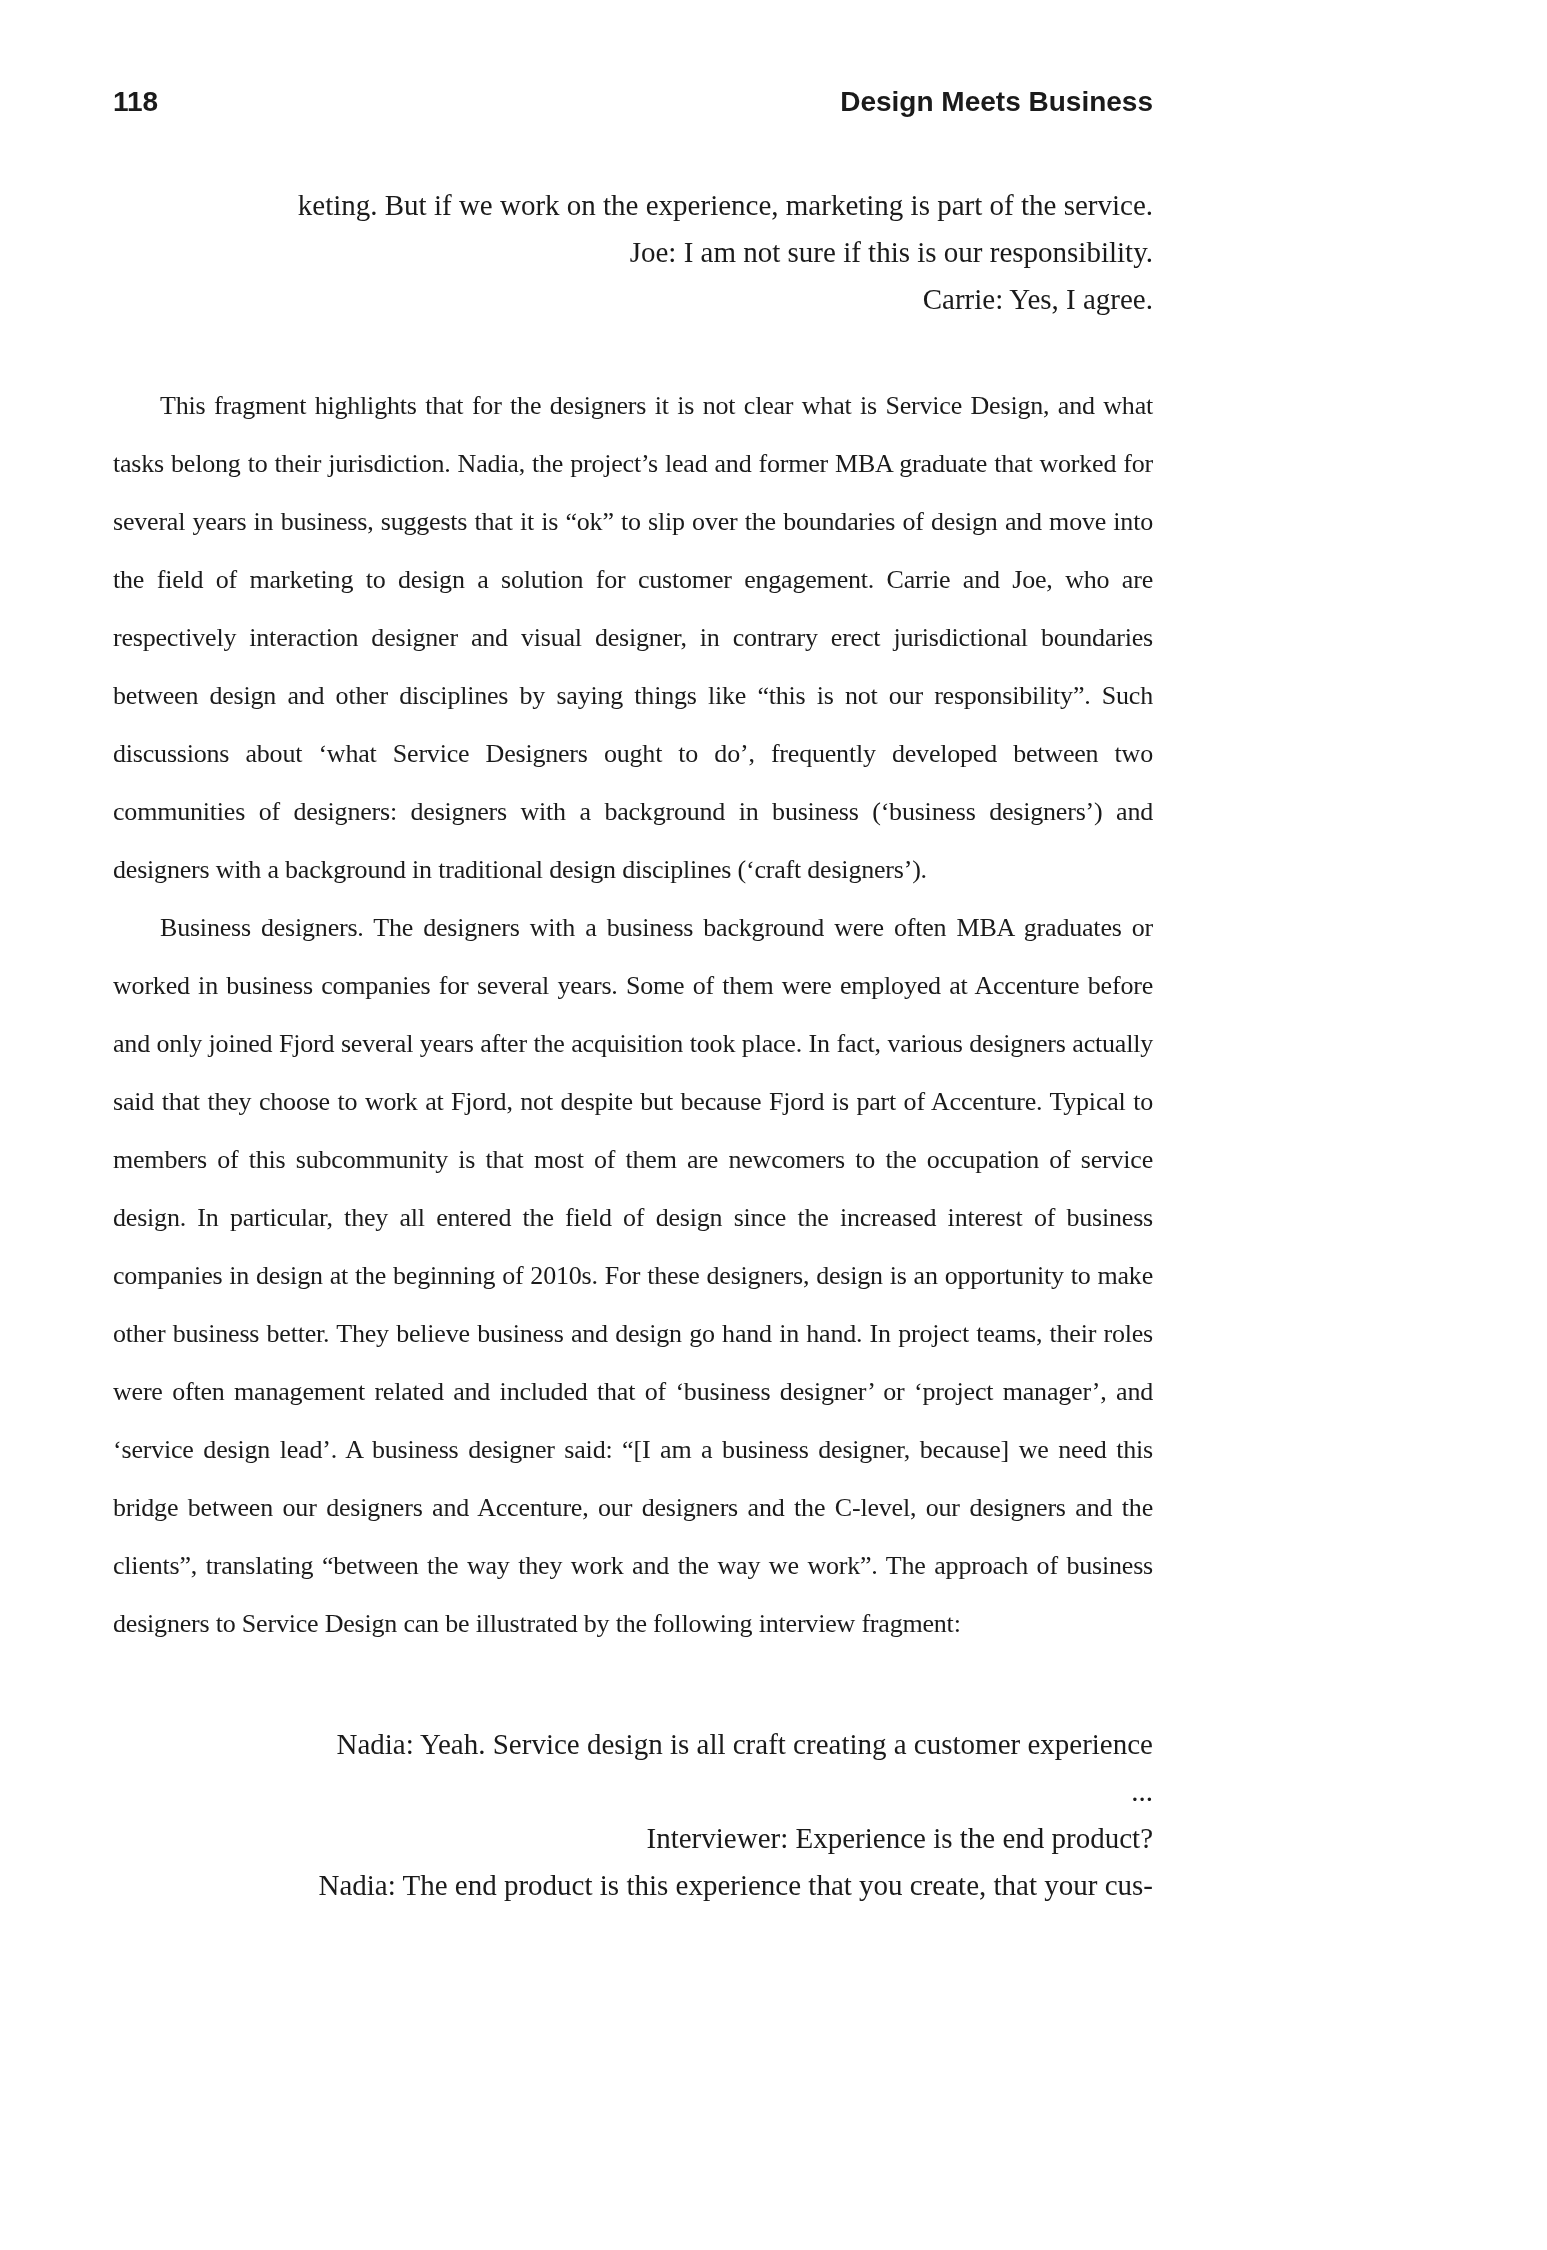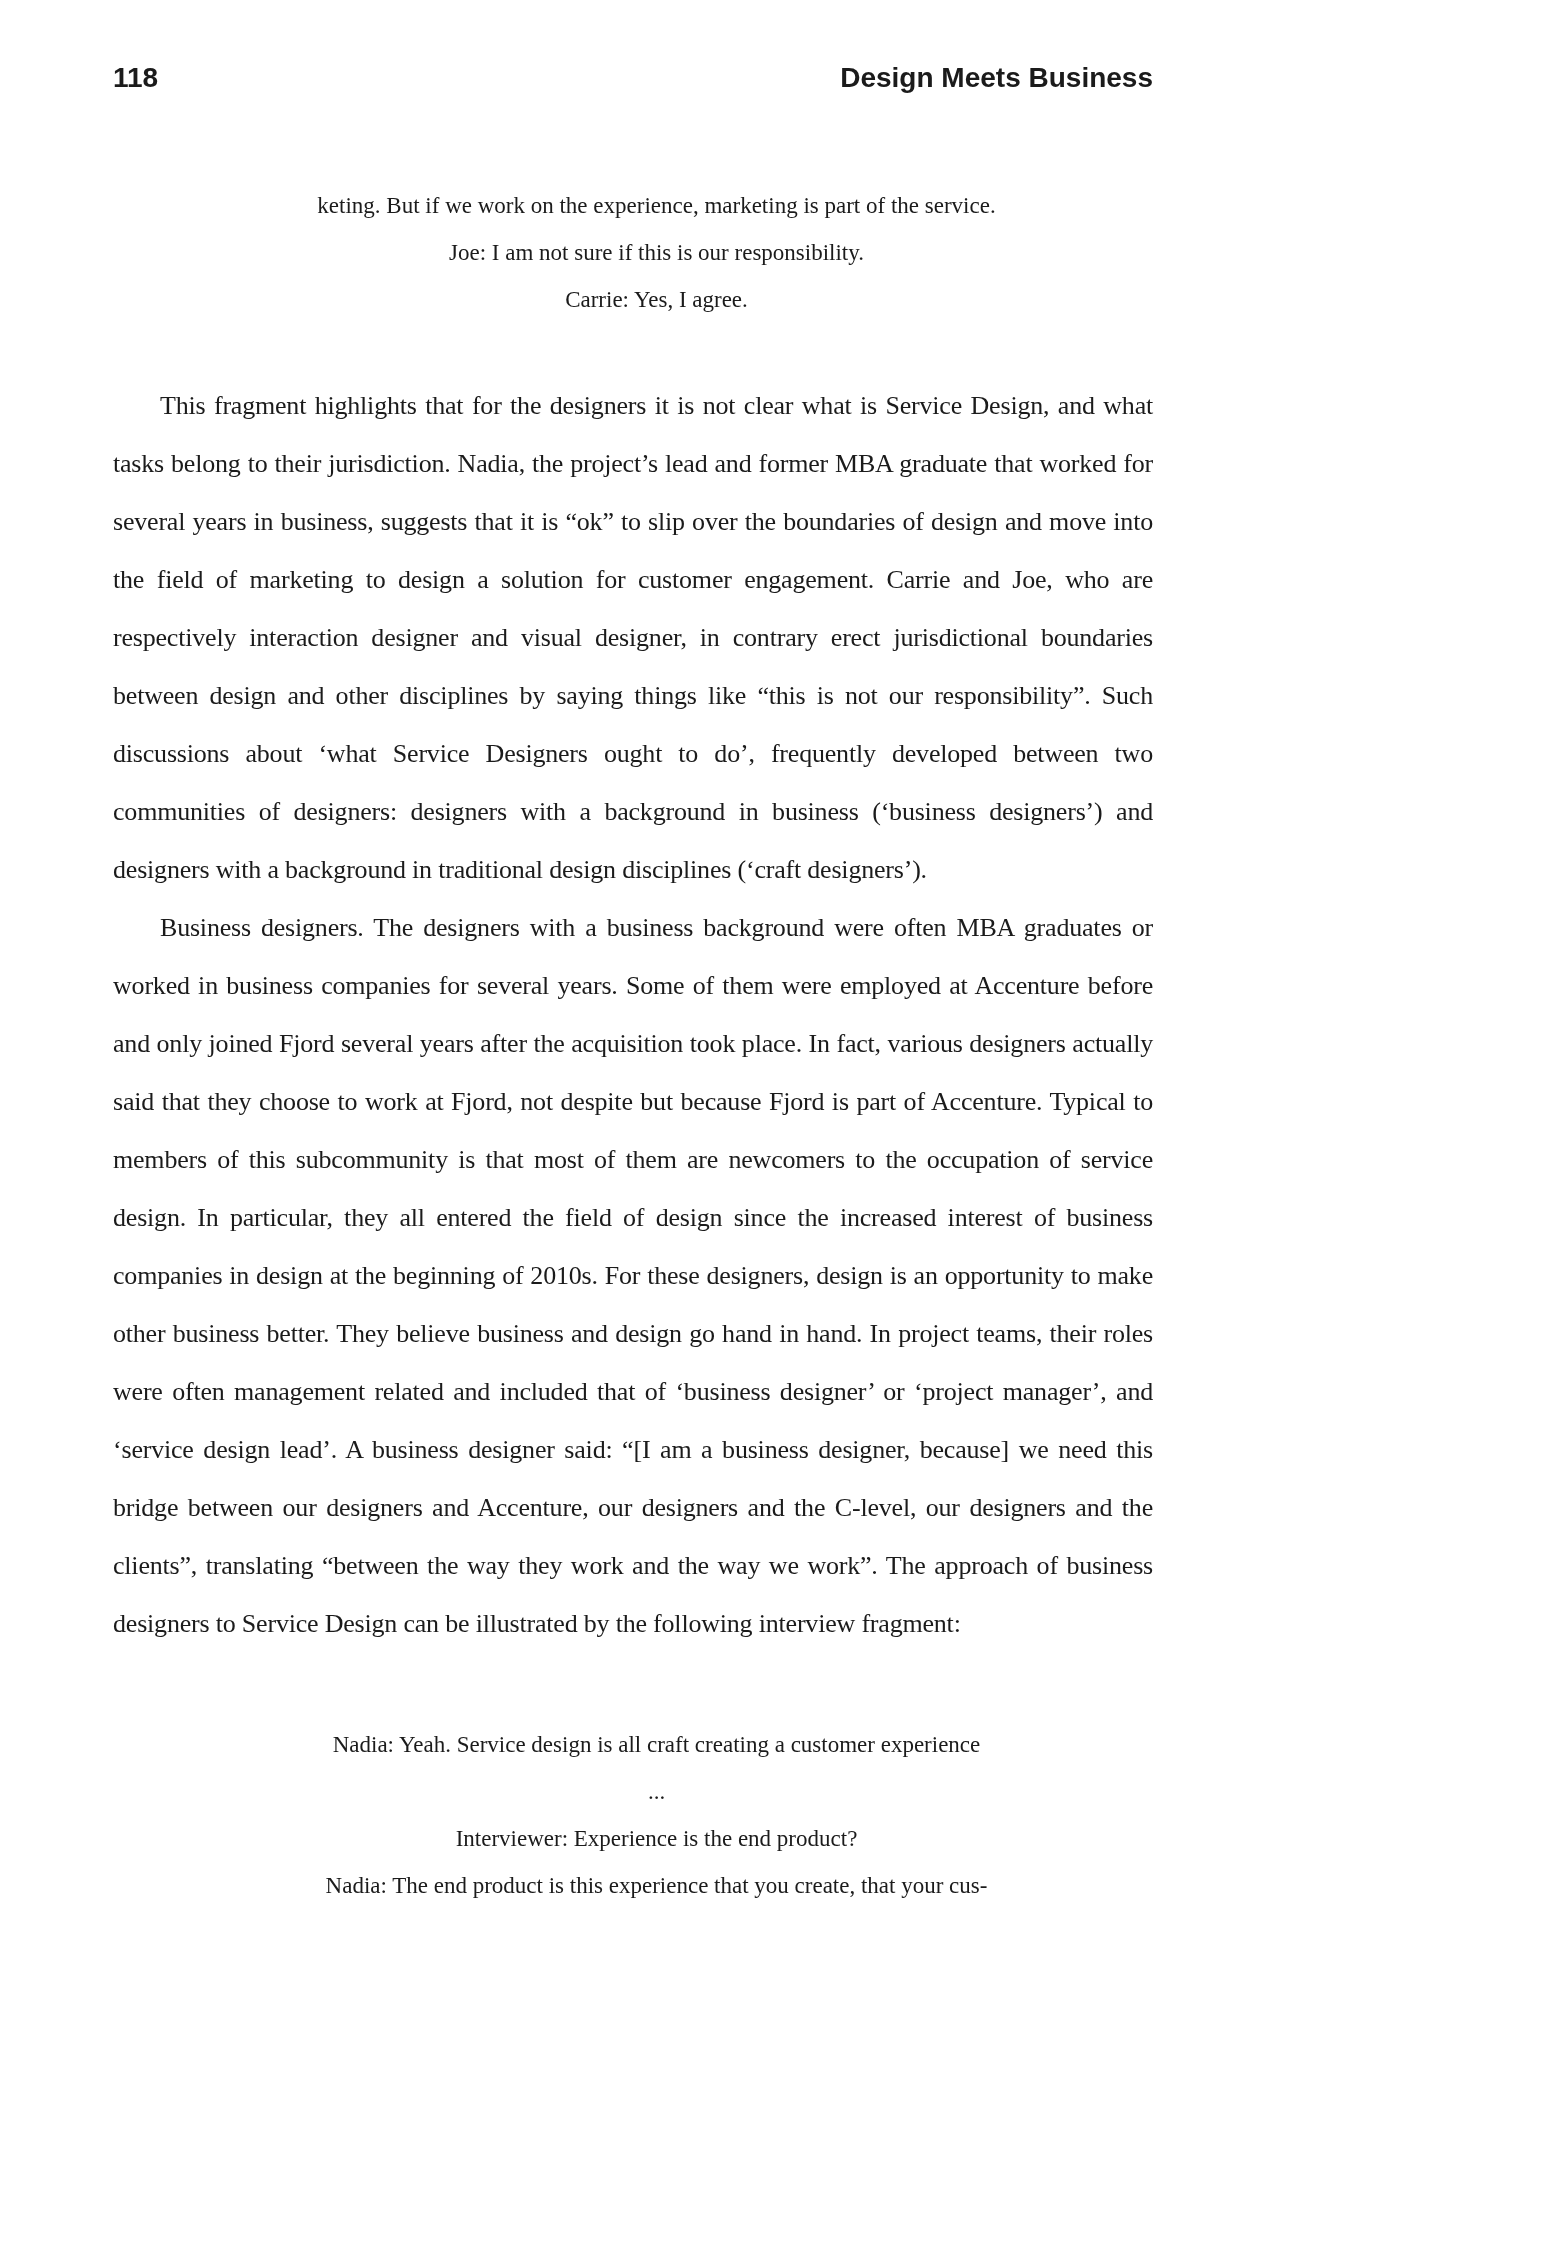--- a/index.html
+++ b/index.html
@@ -13,21 +13,21 @@
     height: 2250px;
     margin: 0 auto;
     background: #ffffff;
     color: #1b1b1b;
     font-family: "Liberation Serif", "DejaVu Serif", serif;
     overflow: hidden;
     box-sizing: border-box;
   }
   .page-header {
     position: absolute;
-    top: 60px;
+    top: 84px;
     left: 113px;
     width: 1040px;
     height: 36px;
     font-family: "Liberation Sans", "DejaVu Sans", sans-serif;
     font-weight: 700;
     font-size: 28px;
     line-height: 36px;
     text-decoration: underline;
   }
   .page-number {
@@ -43,23 +43,23 @@
     text-align: right;
   }
   .content-column {
     position: absolute;
     top: 182px;
     left: 113px;
     width: 1040px;
   }
   .block-quote {
     padding-left: 47px;
-    font-size: 23px;
+    font-size: 29px;
     line-height: 47px;
-    text-align: center;
+    text-align: right;
   }
   .block-quote .quote-line {
     white-space: nowrap;
   }
   .top-quote {
     margin-bottom: 54px;
   }
   .body-paragraph {
     margin: 0;
     font-size: 26px;

